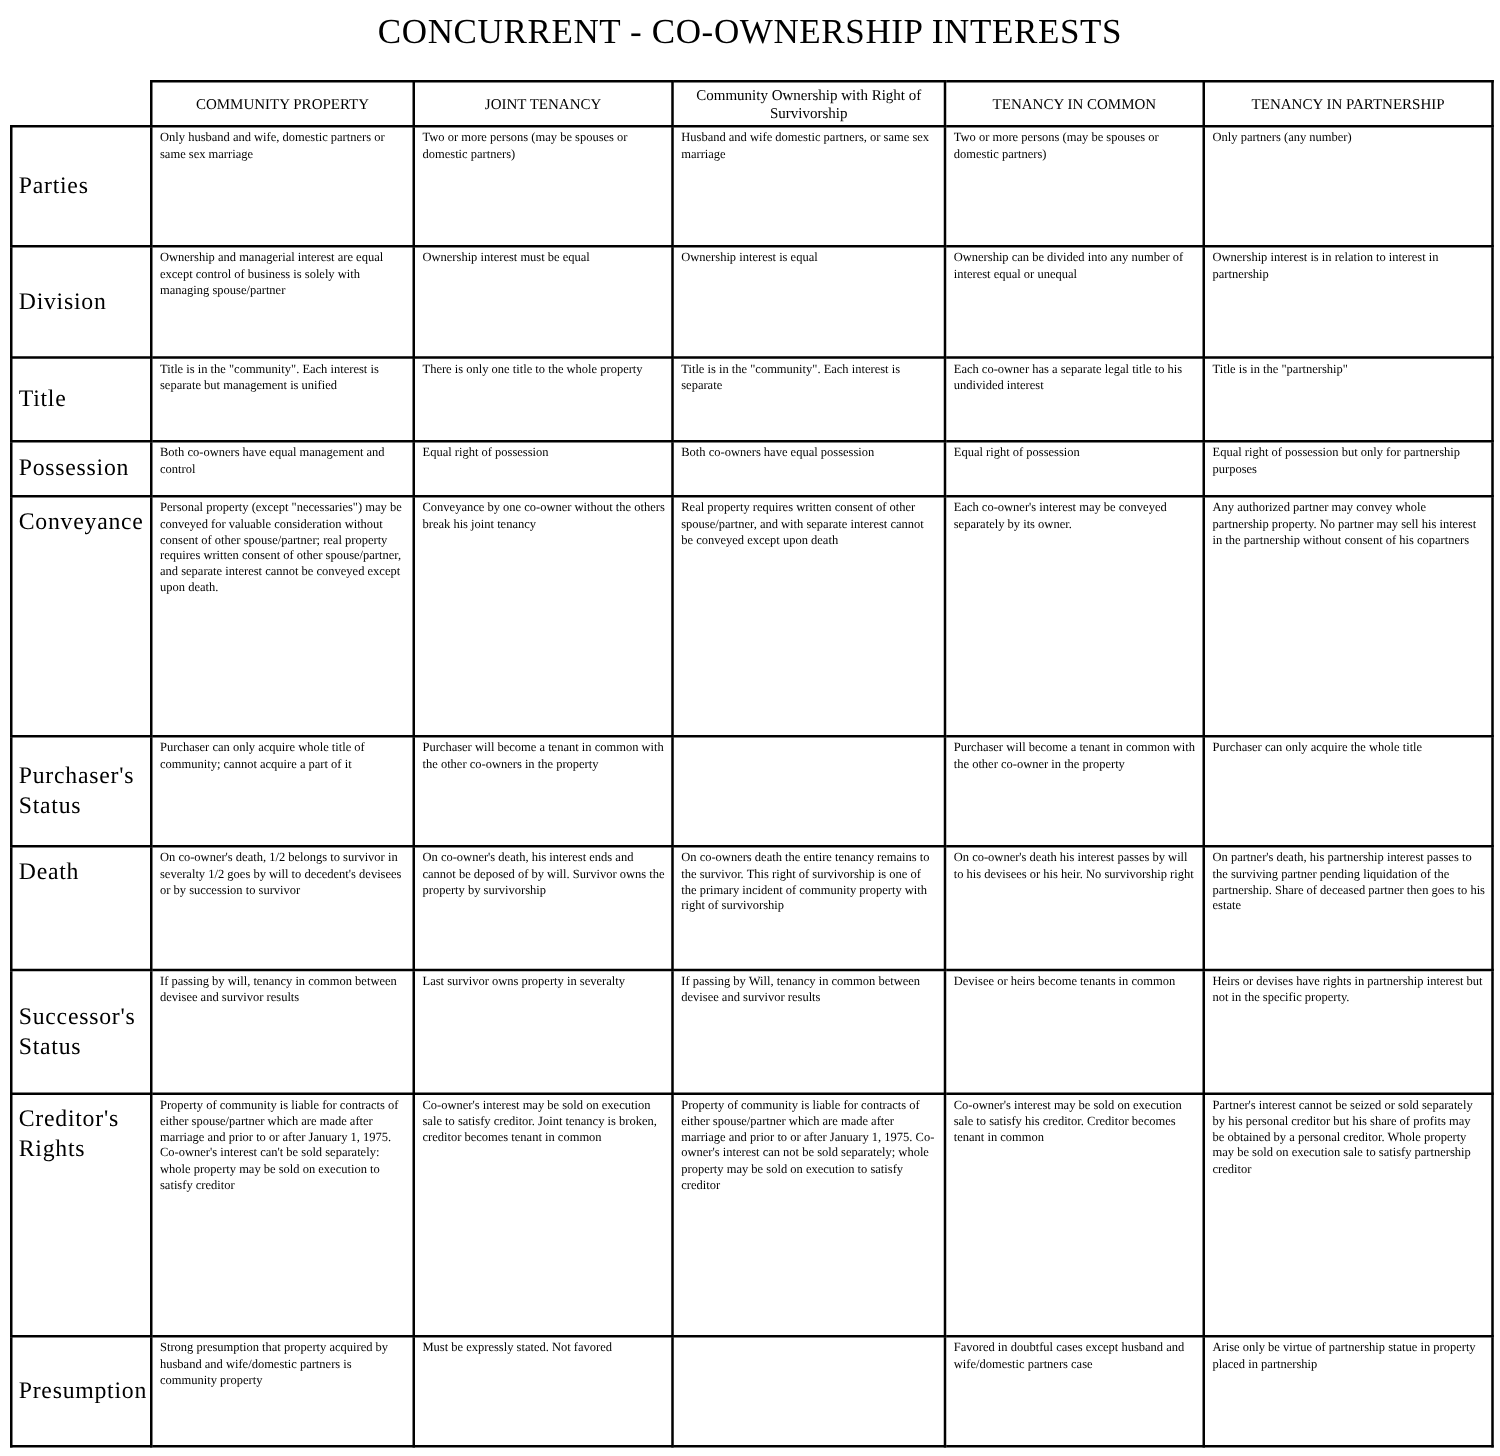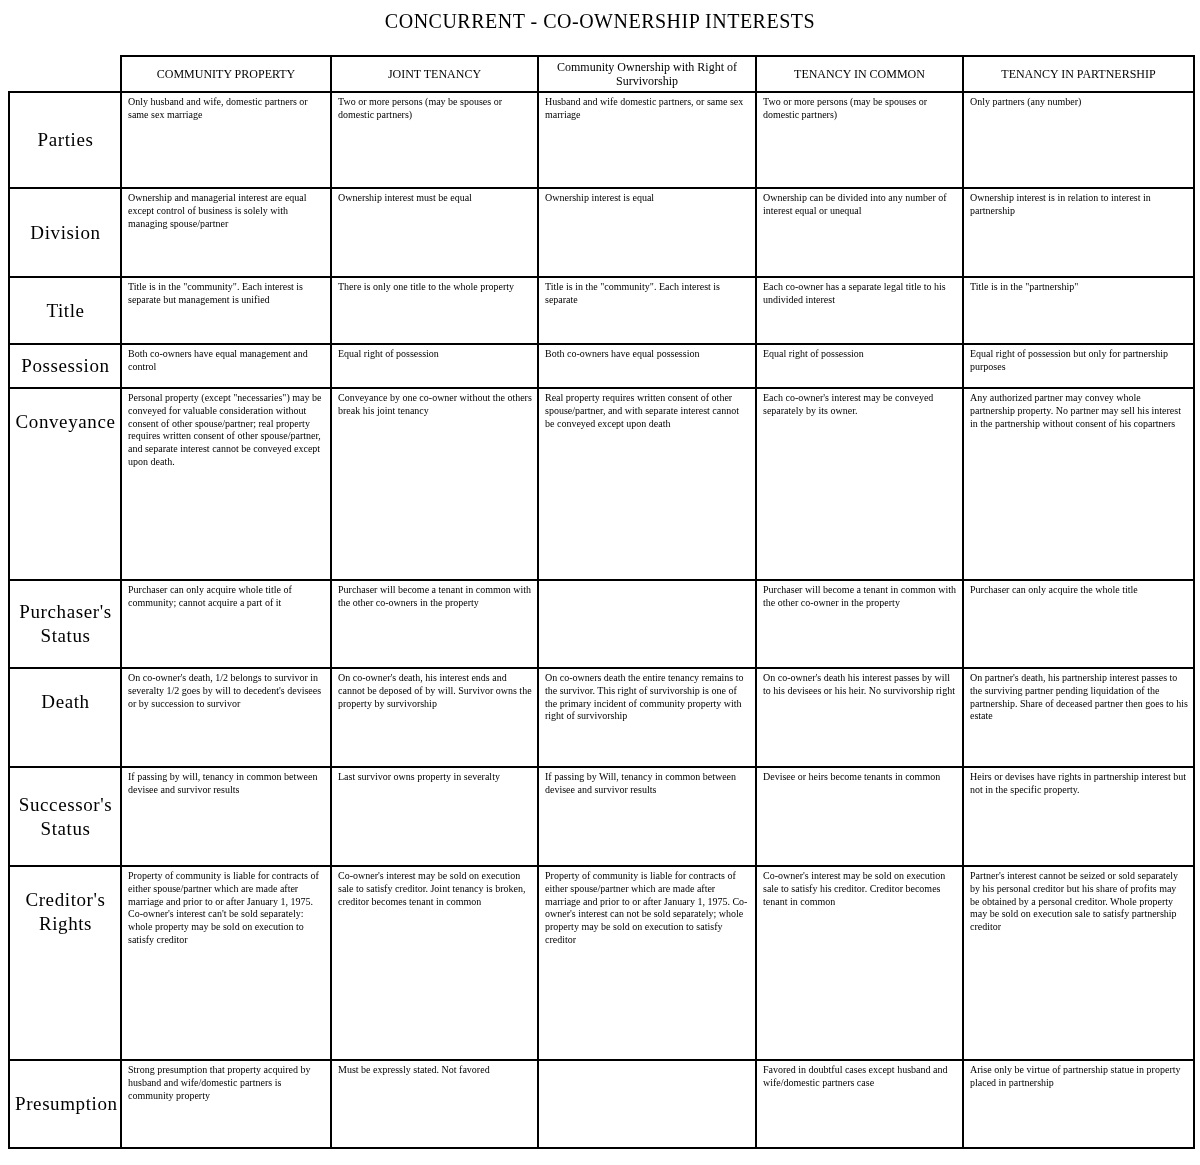--- a/index.html
+++ b/index.html
@@ -11,21 +11,21 @@
   }
   .page {
     width: 1200px;
     min-height: 1165px;
     background: #ffffff;
     box-sizing: border-box;
     padding-top: 10px;
   }
   .doc-title {
     text-align: center;
-    font-size: 20px;
+    font-size: 28px;
     letter-spacing: 0.5px;
     font-weight: normal;
     margin: 0 0 22px 0;
     font-family: "Liberation Serif", serif;
   }
   table.ownership {
     border-collapse: collapse;
     table-layout: fixed;
     width: 1185px;
     margin-left: 8px;
@@ -45,30 +45,30 @@
     font-weight: normal;
     text-align: center;
     vertical-align: middle;
     padding: 2px 4px;
     line-height: 1.2;
     font-family: "Liberation Serif", serif;
   }
   tbody th.row-label {
     font-size: 19px;
     font-weight: normal;
-    text-align: center;
+    text-align: left;
     vertical-align: middle;
     padding: 2px 4px 2px 5px;
     letter-spacing: 0.6px;
     line-height: 1.25;
     font-family: "Liberation Serif", serif;
   }
   tbody tr.label-top th.row-label {
     vertical-align: top;
-    padding-top: 21px;
+    padding-top: 8px;
   }
   tbody td.cell {
     font-size: 10px;
     vertical-align: top;
     text-align: left;
     padding: 3px 5px 3px 6px;
     line-height: 1.28;
     font-family: "Liberation Serif", serif;
   }
 </style>

